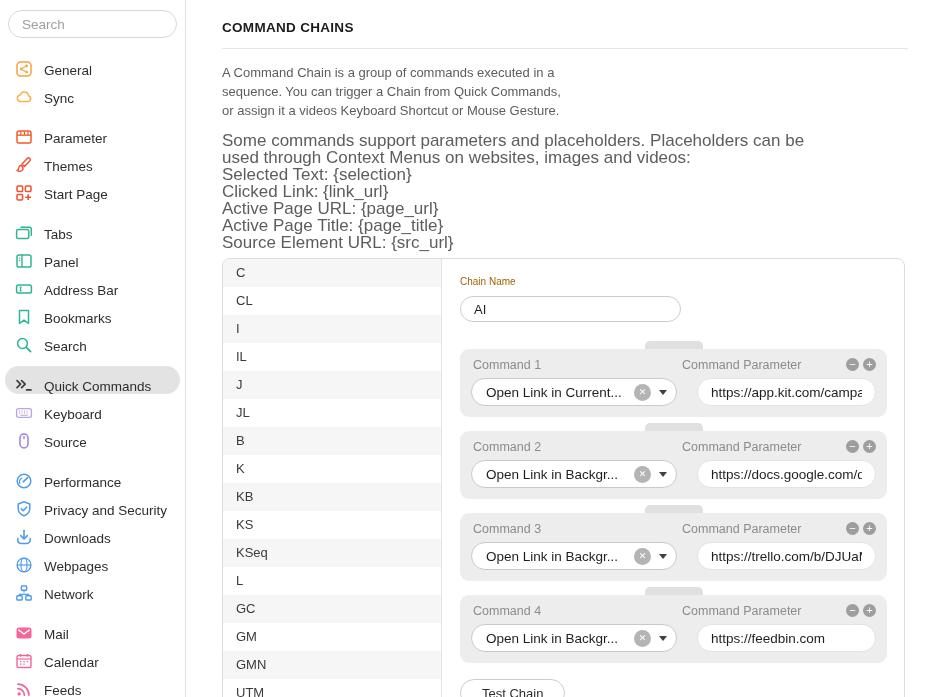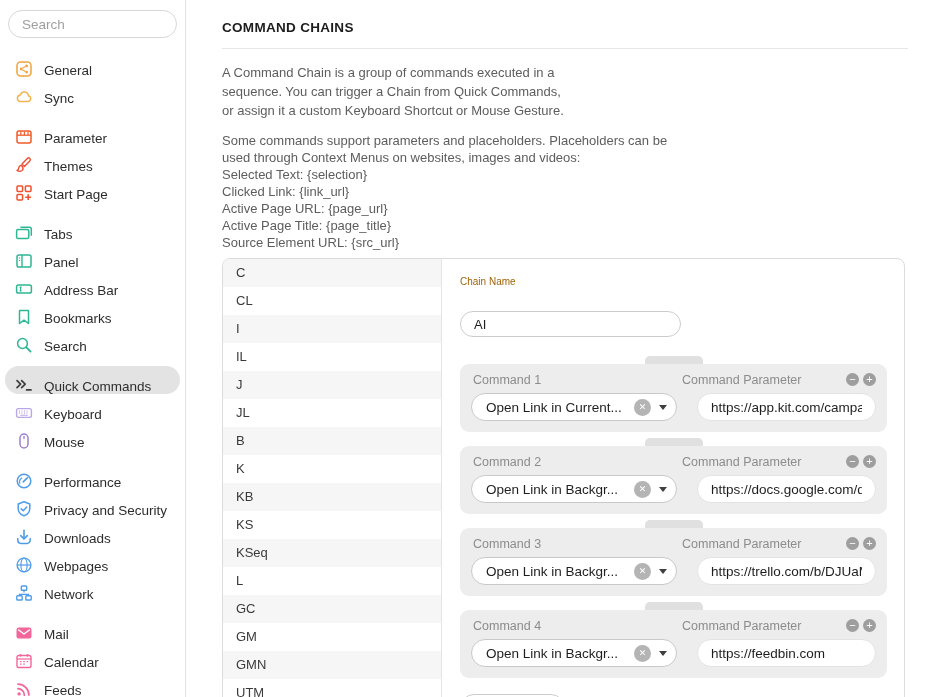--- a/index.html
+++ b/index.html
@@ -36,34 +36,34 @@
   .nav-item.selected { background: #e3e3e3; }
   .nav-gap { height: 12px; }
   .nav-icon { width: 19px; height: 19px; display: flex; align-items: center; justify-content: center; flex: none; }
   .nav-icon svg { width: 18px; height: 18px; display: block; }
   .nav-label { font-size: 13.5px; color: #2d2d2d; white-space: nowrap; }
   
   .main { position: absolute; left: 186px; top: 0; right: 9px; height: 697px; padding: 20px 0 0 36px; }
   .page-title { font-size: 13.5px; font-weight: bold; color: #1c1c1c; letter-spacing: .3px; }
   .title-divider { margin-top: 13px; width: 686px; height: 1px; background: #e6e6e6; }
   .intro { margin-top: 14px; white-space: pre-line; color: #5d5d5d; font-size: 13px; line-height: 19px; }
-  .placeholders { margin-top: 12px; white-space: pre-line; color: #5d5d5d; font-size: 13px; line-height: 17px; }
+  .placeholders { margin-top: 12px; white-space: pre-line; color: #5d5d5d; font-size: 17px; line-height: 17px; }
   
   .chains-card {
     margin-top: 7px; width: 683px; height: 480px;
     border: 1px solid #dcdcdc; border-radius: 8px;
     display: flex; overflow: hidden; background: #fff;
   }
   .chain-list { width: 219px; border-right: 1px solid #e4e4e4; flex: none; }
   .chain-row { height: 28px; line-height: 28px; padding-left: 13px; font-size: 13px; color: #3a3a3a; cursor: default; }
   .chain-row:nth-child(odd) { background: #f6f6f6; }
   .chain-editor { flex: 1; padding: 17px 17px 0 18px; position: relative; overflow: hidden; }
   .chain-name-label { font-size: 10px; color: #a16207; }
   .chain-name-input {
-    margin-top: 24px; width: 221px; height: 26px;
+    margin-top: 9px; width: 221px; height: 26px;
     border: 1px solid #cccccc; border-radius: 13px;
     padding: 0 13px; font-size: 13px; color: #1e1e1e; outline: none;
     font-family: "Liberation Sans", sans-serif; background: #fff; display: block;
   }
   
   .cmd-card {
     position: relative; margin-top: 14px; background: #ededed;
     border-radius: 9px; padding: 9px 11px 11px 11px;
   }
   .cmd-card.first { margin-top: 27px; }
@@ -243,21 +243,21 @@
       </span>
       <span class="nav-label">Keyboard</span>
     </div>
     <div class="nav-item">
       <span class="nav-icon" style="color: rgb(157, 127, 212);">
         <svg viewBox="0 0 18 18">
             <rect x="5" y="2" width="8" height="14" rx="4" fill="none" stroke="currentColor" stroke-width="1.5"></rect>
             <line x1="9" y1="4.6" x2="9" y2="6.6" stroke="currentColor" stroke-width="1.4" stroke-linecap="round"></line>
           </svg>
       </span>
-      <span class="nav-label">Mouse</span>
+      <span class="nav-label">Source</span>
     </div>
 
     <div class="nav-gap"></div>
 
     <div class="nav-item">
       <span class="nav-icon" style="color: rgb(79, 156, 232);">
         <svg viewBox="0 0 18 18">
             <circle cx="9" cy="9" r="6.8" fill="none" stroke="currentColor" stroke-width="1.5"></circle>
             <path d="M8.2 9.8 L12.6 5.6" stroke="currentColor" stroke-width="1.6" stroke-linecap="round" fill="none"></path>
             <path d="M4.8 11.4 a4.6 4.6 0 0 1 2 -5.3" fill="none" stroke="currentColor" stroke-width="1.2" stroke-linecap="round"></path>
@@ -339,21 +339,21 @@
       <span class="nav-label">Feeds</span>
     </div>
   </div>
 </div>
 
 <div class="main">
   <div class="page-title">COMMAND CHAINS</div>
   <div class="title-divider"></div>
   <div class="intro">A Command Chain is a group of commands executed in a
 sequence. You can trigger a Chain from Quick Commands,
-or assign it a custom Keyboard Shortcut or Mouse Gesture.</div>
+or assign it a videos Keyboard Shortcut or Mouse Gesture.</div>
   <div class="placeholders">Some commands support parameters and placeholders. Placeholders can be
 used through Context Menus on websites, images and videos:
 Selected Text: {selection}
 Clicked Link: {link_url}
 Active Page URL: {page_url}
 Active Page Title: {page_title}
 Source Element URL: {src_url}</div>
 
   <div class="chains-card">
 

